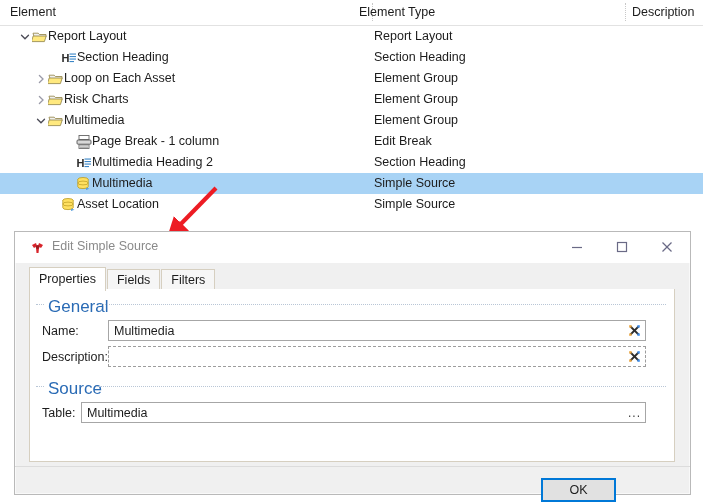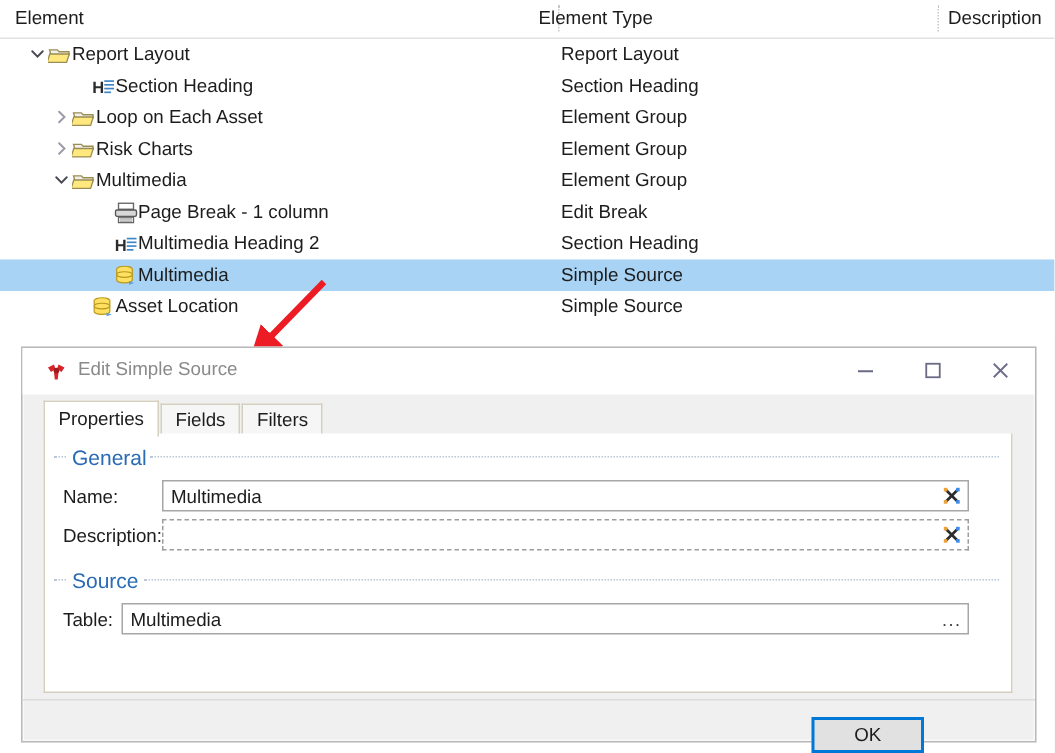--- a/index.html
+++ b/index.html
@@ -56,21 +56,21 @@
   .tabstrip{position:absolute;left:14px;top:4px;height:22px;}
   .tab{display:inline-block;height:21px;line-height:21px;padding:0 9px;font-size:12.5px;
        color:#1c1c1c;border:1px solid #d6cfc0;border-bottom:none;background:#f6f6f6;
        margin-right:1px;cursor:default;vertical-align:bottom;}
   .tab.active{background:#ffffff;color:#1c1c1c;height:23px;line-height:23px;position:relative;z-index:3;}
 
   
   .tabpage{position:absolute;left:14px;top:26px;width:644px;height:172px;background:#fff;
            border:1px solid #d6cfc0;border-top:none;}
 
-  .group-label{position:absolute;font-size:14px;color:#2a6bb5;}
+  .group-label{position:absolute;font-size:17px;color:#2a6bb5;}
   .group-dot{position:absolute;border-top:1px dotted #b9c6d6;}
   .group-dot-left{position:absolute;border-top:1px dotted #b9c6d6;}
 
   .fld-label{position:absolute;font-size:12.5px;color:#1c1c1c;}
 
   .txtbox{position:absolute;height:21px;background:#fff;border:1px solid #a6a6a6;box-sizing:border-box;}
   .txtbox.dashed{border:1px dashed #9d9d9d;}
   .txtbox input{
     border:0;outline:none;width:100%;height:100%;box-sizing:border-box;
     padding:0 22px 0 5px;background:transparent;

